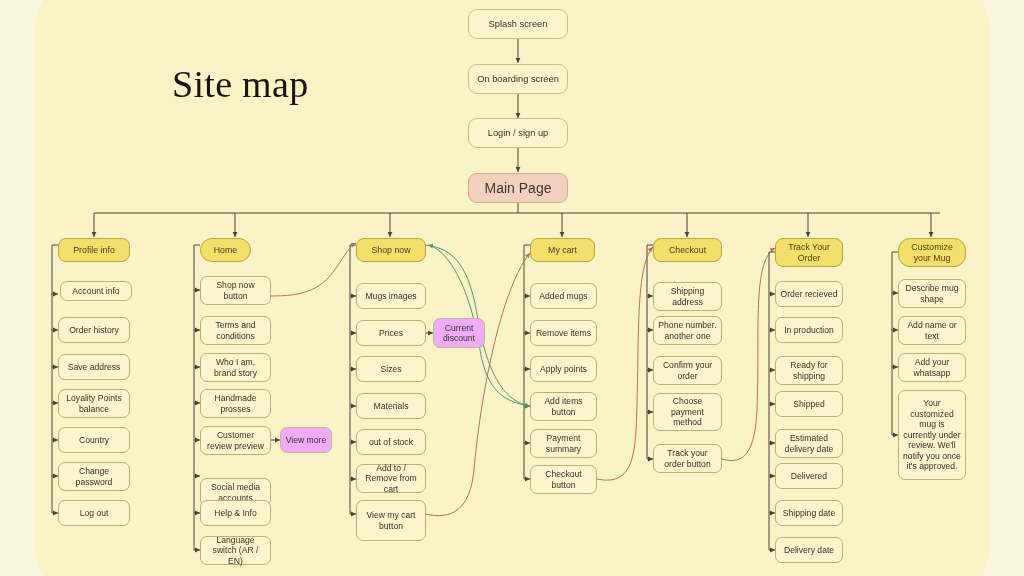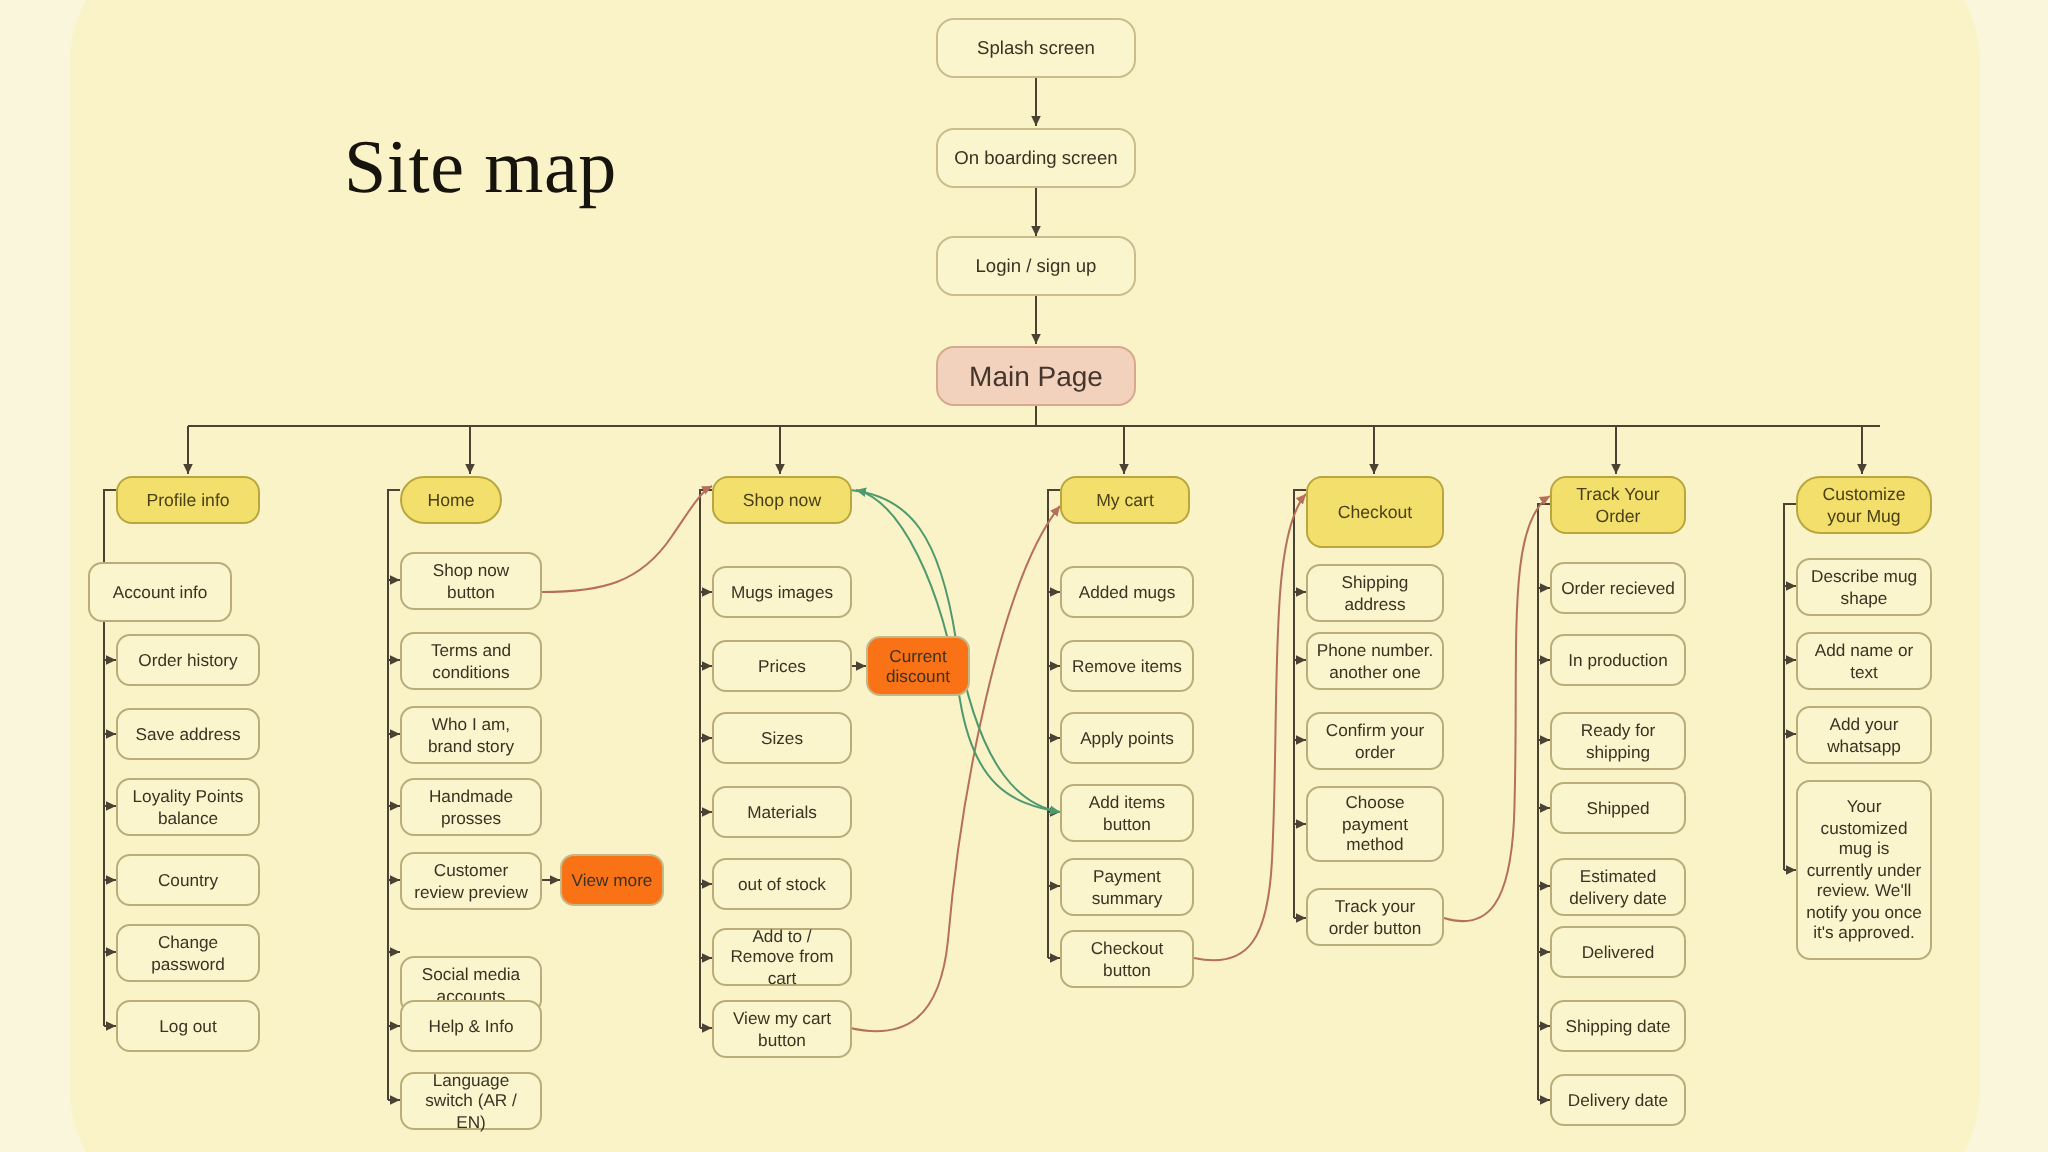--- a/index.html
+++ b/index.html
@@ -34,21 +34,21 @@
     font-size:8.6px;line-height:10.5px;
     padding:2px 4px;
     font-family:"Liberation Sans", sans-serif;
   }
   .node.head{
     background:#F3DF6B;border-color:#b9a63f;border-radius:8px;
     font-size:8.8px;color:#4a3f16;
   }
   .node.flow{background:#FBF5CE;border-color:#c9bd8c;border-radius:9px;font-size:9.3px;}
   .node.main{background:#F3D2BD;border-color:#d8a98c;border-radius:9px;font-size:14px;color:#44362c;}
-  .node.side{background:#f97316;border-color:#c4b887;}
+  .node.side{background:#f0abfc;border-color:#c4b887;}
 </style>
 </head>
 <body>
 
 <div id="stage">
   <div class="card-bg"></div>
 
   <svg class="wires" viewBox="0 0 1024 576" xmlns="http://www.w3.org/2000/svg">
     <defs>
       <marker id="ar" markerWidth="6" markerHeight="6" refX="5" refY="3" orient="auto">
@@ -153,21 +153,21 @@
   </svg>
 
   <div class="title">Site map</div>
 
   <div class="node flow" style="left:468px;top:9px;width:100px;height:30px;">Splash screen</div>
   <div class="node flow" style="left:468px;top:64px;width:100px;height:30px;">On boarding screen</div>
   <div class="node flow" style="left:468px;top:118px;width:100px;height:30px;">Login / sign up</div>
   <div class="node main" style="left:468px;top:173px;width:100px;height:30px;">Main Page</div>
 
   <div class="node head" style="left:58px;top:238px;width:72px;height:24px;">Profile info</div>
-  <div class="node" style="left:44px;top:281px;width:72px;height:30px;">Account info</div>
+  <div class="node" style="left:60px;top:281px;width:72px;height:20px;">Account info</div>
   <div class="node" style="left:58px;top:317px;width:72px;height:26px;">Order history</div>
   <div class="node" style="left:58px;top:354px;width:72px;height:26px;">Save address</div>
   <div class="node" style="left:58px;top:389px;width:72px;height:29px;">Loyality Points balance</div>
   <div class="node" style="left:58px;top:427px;width:72px;height:26px;">Country</div>
   <div class="node" style="left:58px;top:462px;width:72px;height:29px;">Change password</div>
   <div class="node" style="left:58px;top:500px;width:72px;height:26px;">Log out</div>
 
   <div class="node head" style="left:200px;top:238px;width:51px;height:24px;border-radius:12px;">Home</div>
   <div class="node" style="left:200px;top:276px;width:71px;height:29px;">Shop now button</div>
   <div class="node" style="left:200px;top:316px;width:71px;height:29px;">Terms and conditions</div>
@@ -180,31 +180,31 @@
   <div class="node" style="left:200px;top:536px;width:71px;height:29px;">Language switch (AR / EN)</div>
 
   <div class="node head" style="left:356px;top:238px;width:70px;height:24px;">Shop now</div>
   <div class="node" style="left:356px;top:283px;width:70px;height:26px;">Mugs images</div>
   <div class="node" style="left:356px;top:320px;width:70px;height:26px;">Prices</div>
   <div class="node side" style="left:433px;top:318px;width:52px;height:30px;">Current discount</div>
   <div class="node" style="left:356px;top:356px;width:70px;height:26px;">Sizes</div>
   <div class="node" style="left:356px;top:393px;width:70px;height:26px;">Materials</div>
   <div class="node" style="left:356px;top:429px;width:70px;height:26px;">out of stock</div>
   <div class="node" style="left:356px;top:464px;width:70px;height:29px;">Add to / Remove from cart</div>
-  <div class="node" style="left:356px;top:500px;width:70px;height:29px;">View my cart button</div>
+  <div class="node" style="left:356px;top:500px;width:70px;height:41px;">View my cart button</div>
 
   <div class="node head" style="left:530px;top:238px;width:65px;height:24px;">My cart</div>
   <div class="node" style="left:530px;top:283px;width:67px;height:26px;">Added mugs</div>
   <div class="node" style="left:530px;top:320px;width:67px;height:26px;">Remove items</div>
   <div class="node" style="left:530px;top:356px;width:67px;height:26px;">Apply points</div>
   <div class="node" style="left:530px;top:392px;width:67px;height:29px;">Add items button</div>
   <div class="node" style="left:530px;top:429px;width:67px;height:29px;">Payment summary</div>
   <div class="node" style="left:530px;top:465px;width:67px;height:29px;">Checkout button</div>
 
-  <div class="node head" style="left:653px;top:238px;width:69px;height:36px;">Checkout</div>
+  <div class="node head" style="left:653px;top:238px;width:69px;height:24px;">Checkout</div>
   <div class="node" style="left:653px;top:282px;width:69px;height:29px;">Shipping address</div>
   <div class="node" style="left:653px;top:316px;width:69px;height:29px;">Phone number. another one</div>
   <div class="node" style="left:653px;top:356px;width:69px;height:29px;">Confirm your order</div>
   <div class="node" style="left:653px;top:393px;width:69px;height:38px;">Choose payment method</div>
   <div class="node" style="left:653px;top:444px;width:69px;height:29px;">Track your order button</div>
 
   <div class="node head" style="left:775px;top:238px;width:68px;height:29px;">Track Your Order</div>
   <div class="node" style="left:775px;top:281px;width:68px;height:26px;">Order recieved</div>
   <div class="node" style="left:775px;top:317px;width:68px;height:26px;">In production</div>
   <div class="node" style="left:775px;top:356px;width:68px;height:29px;">Ready for shipping</div>

